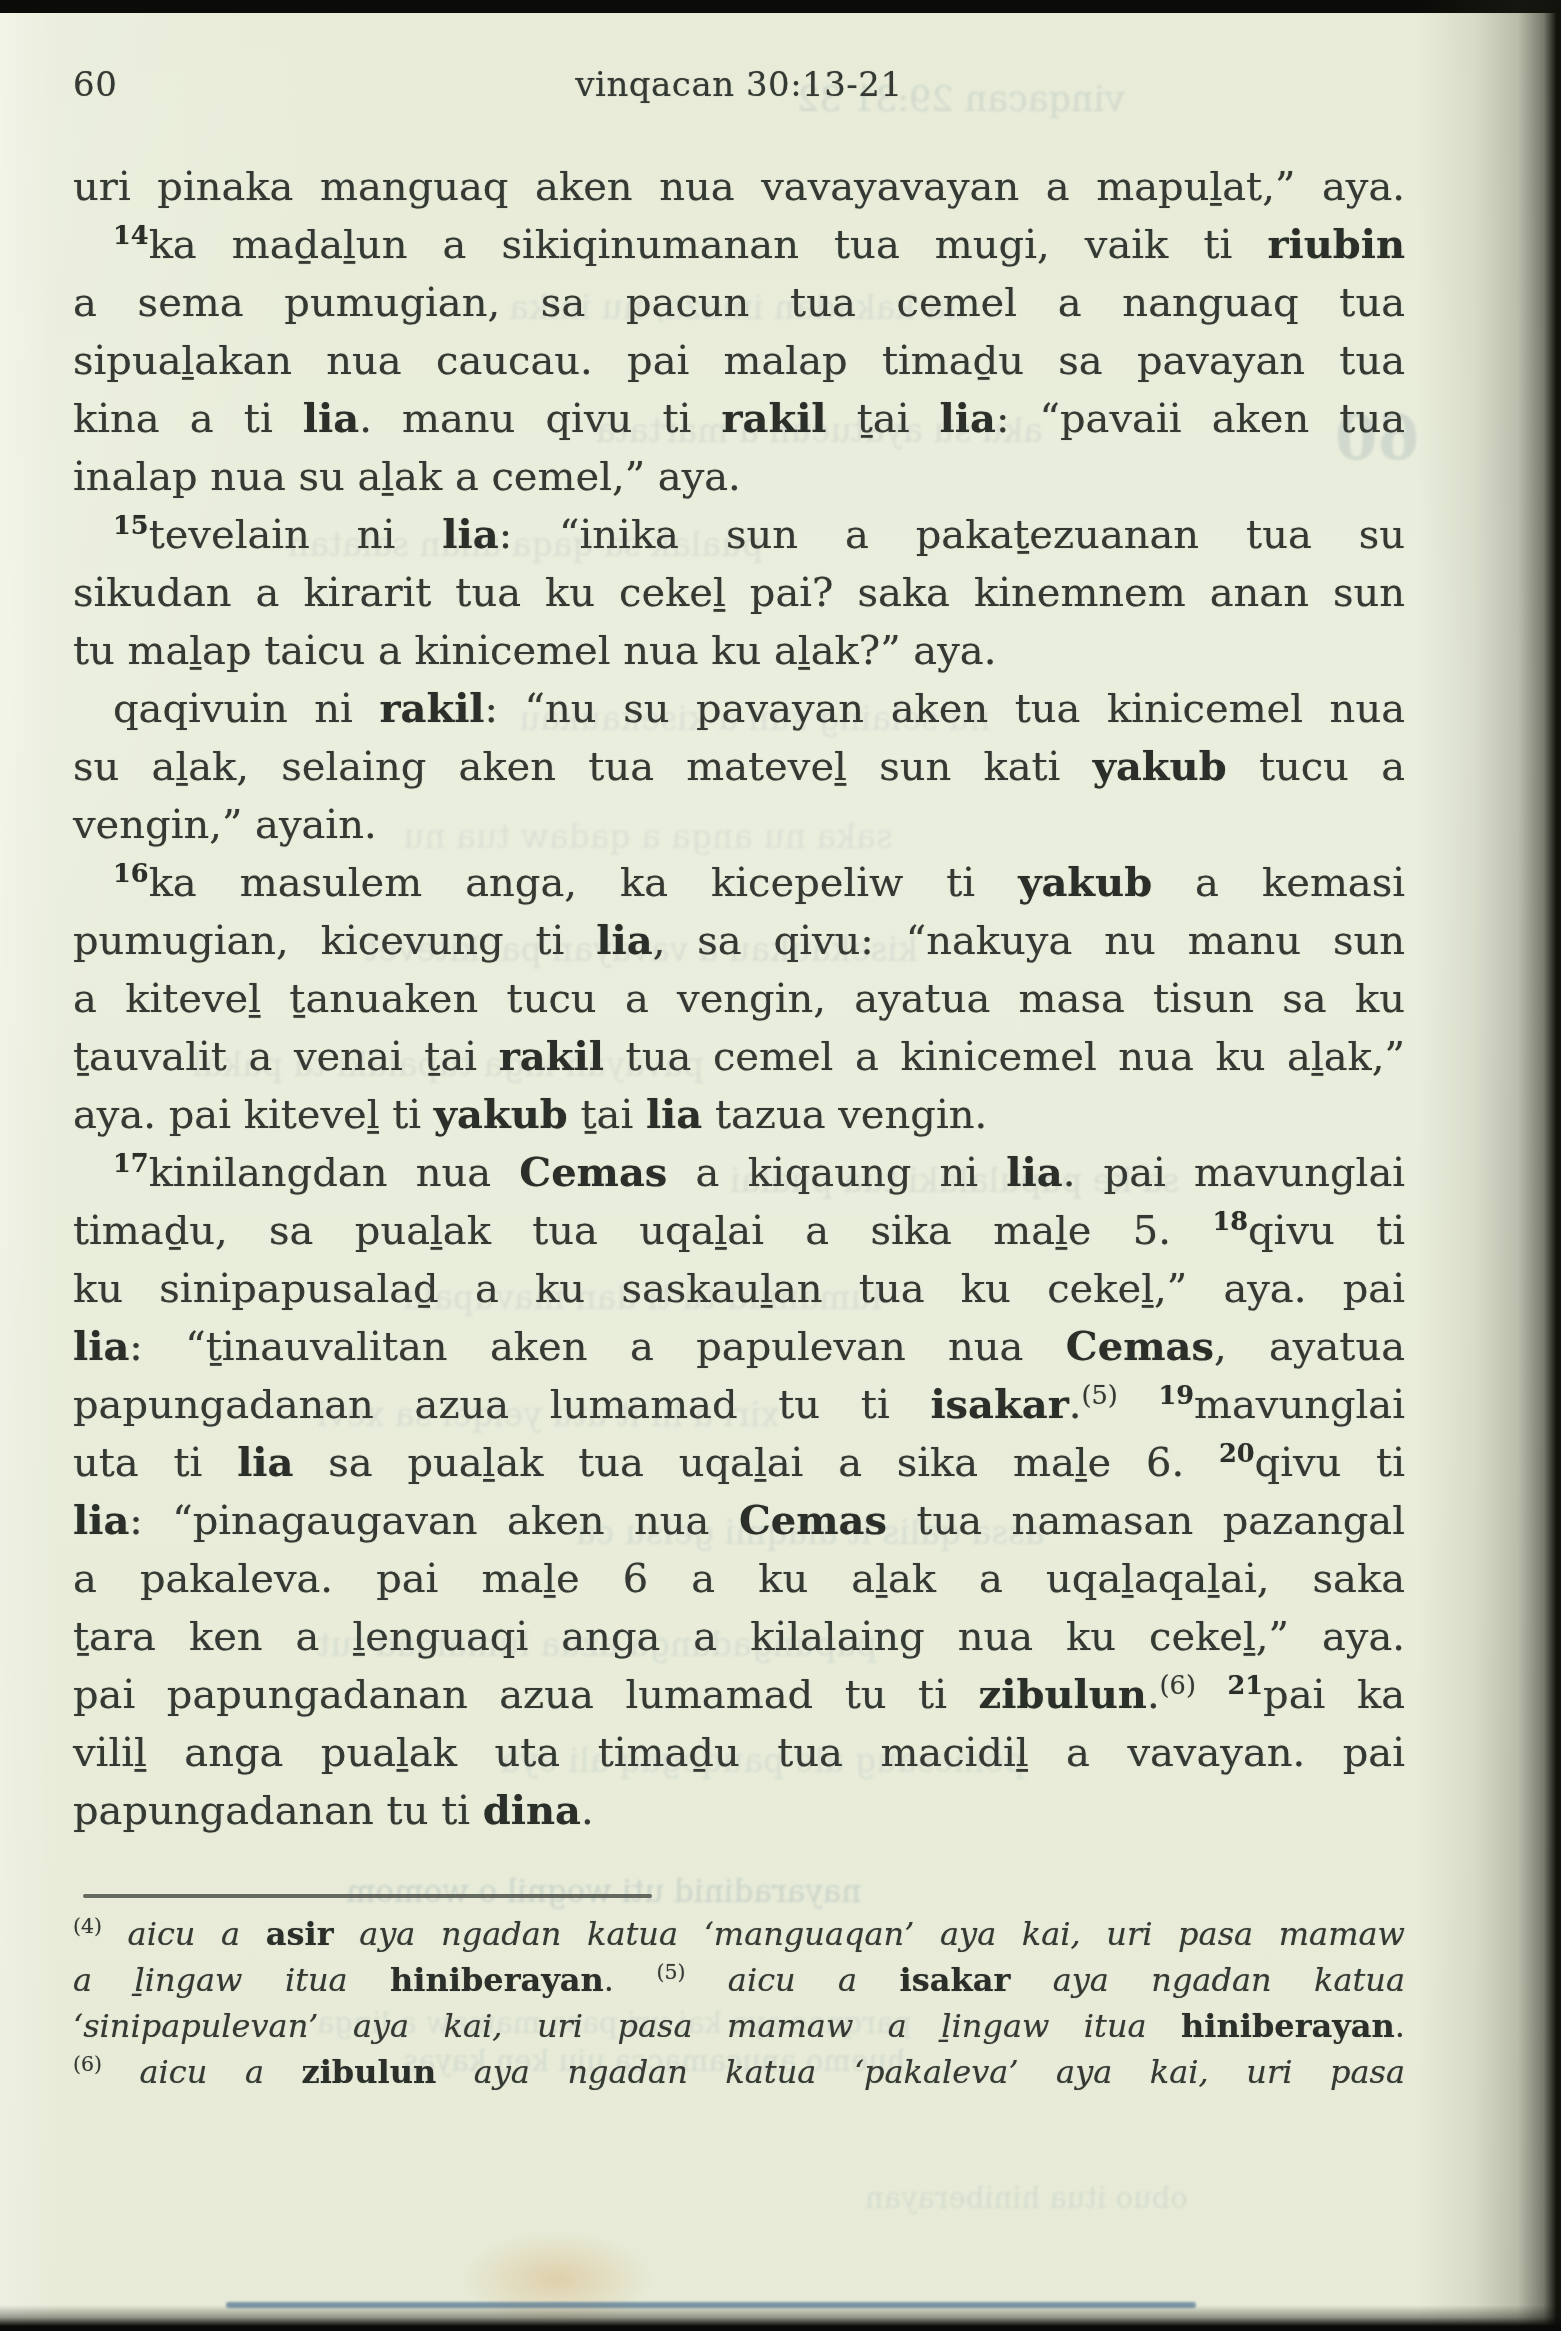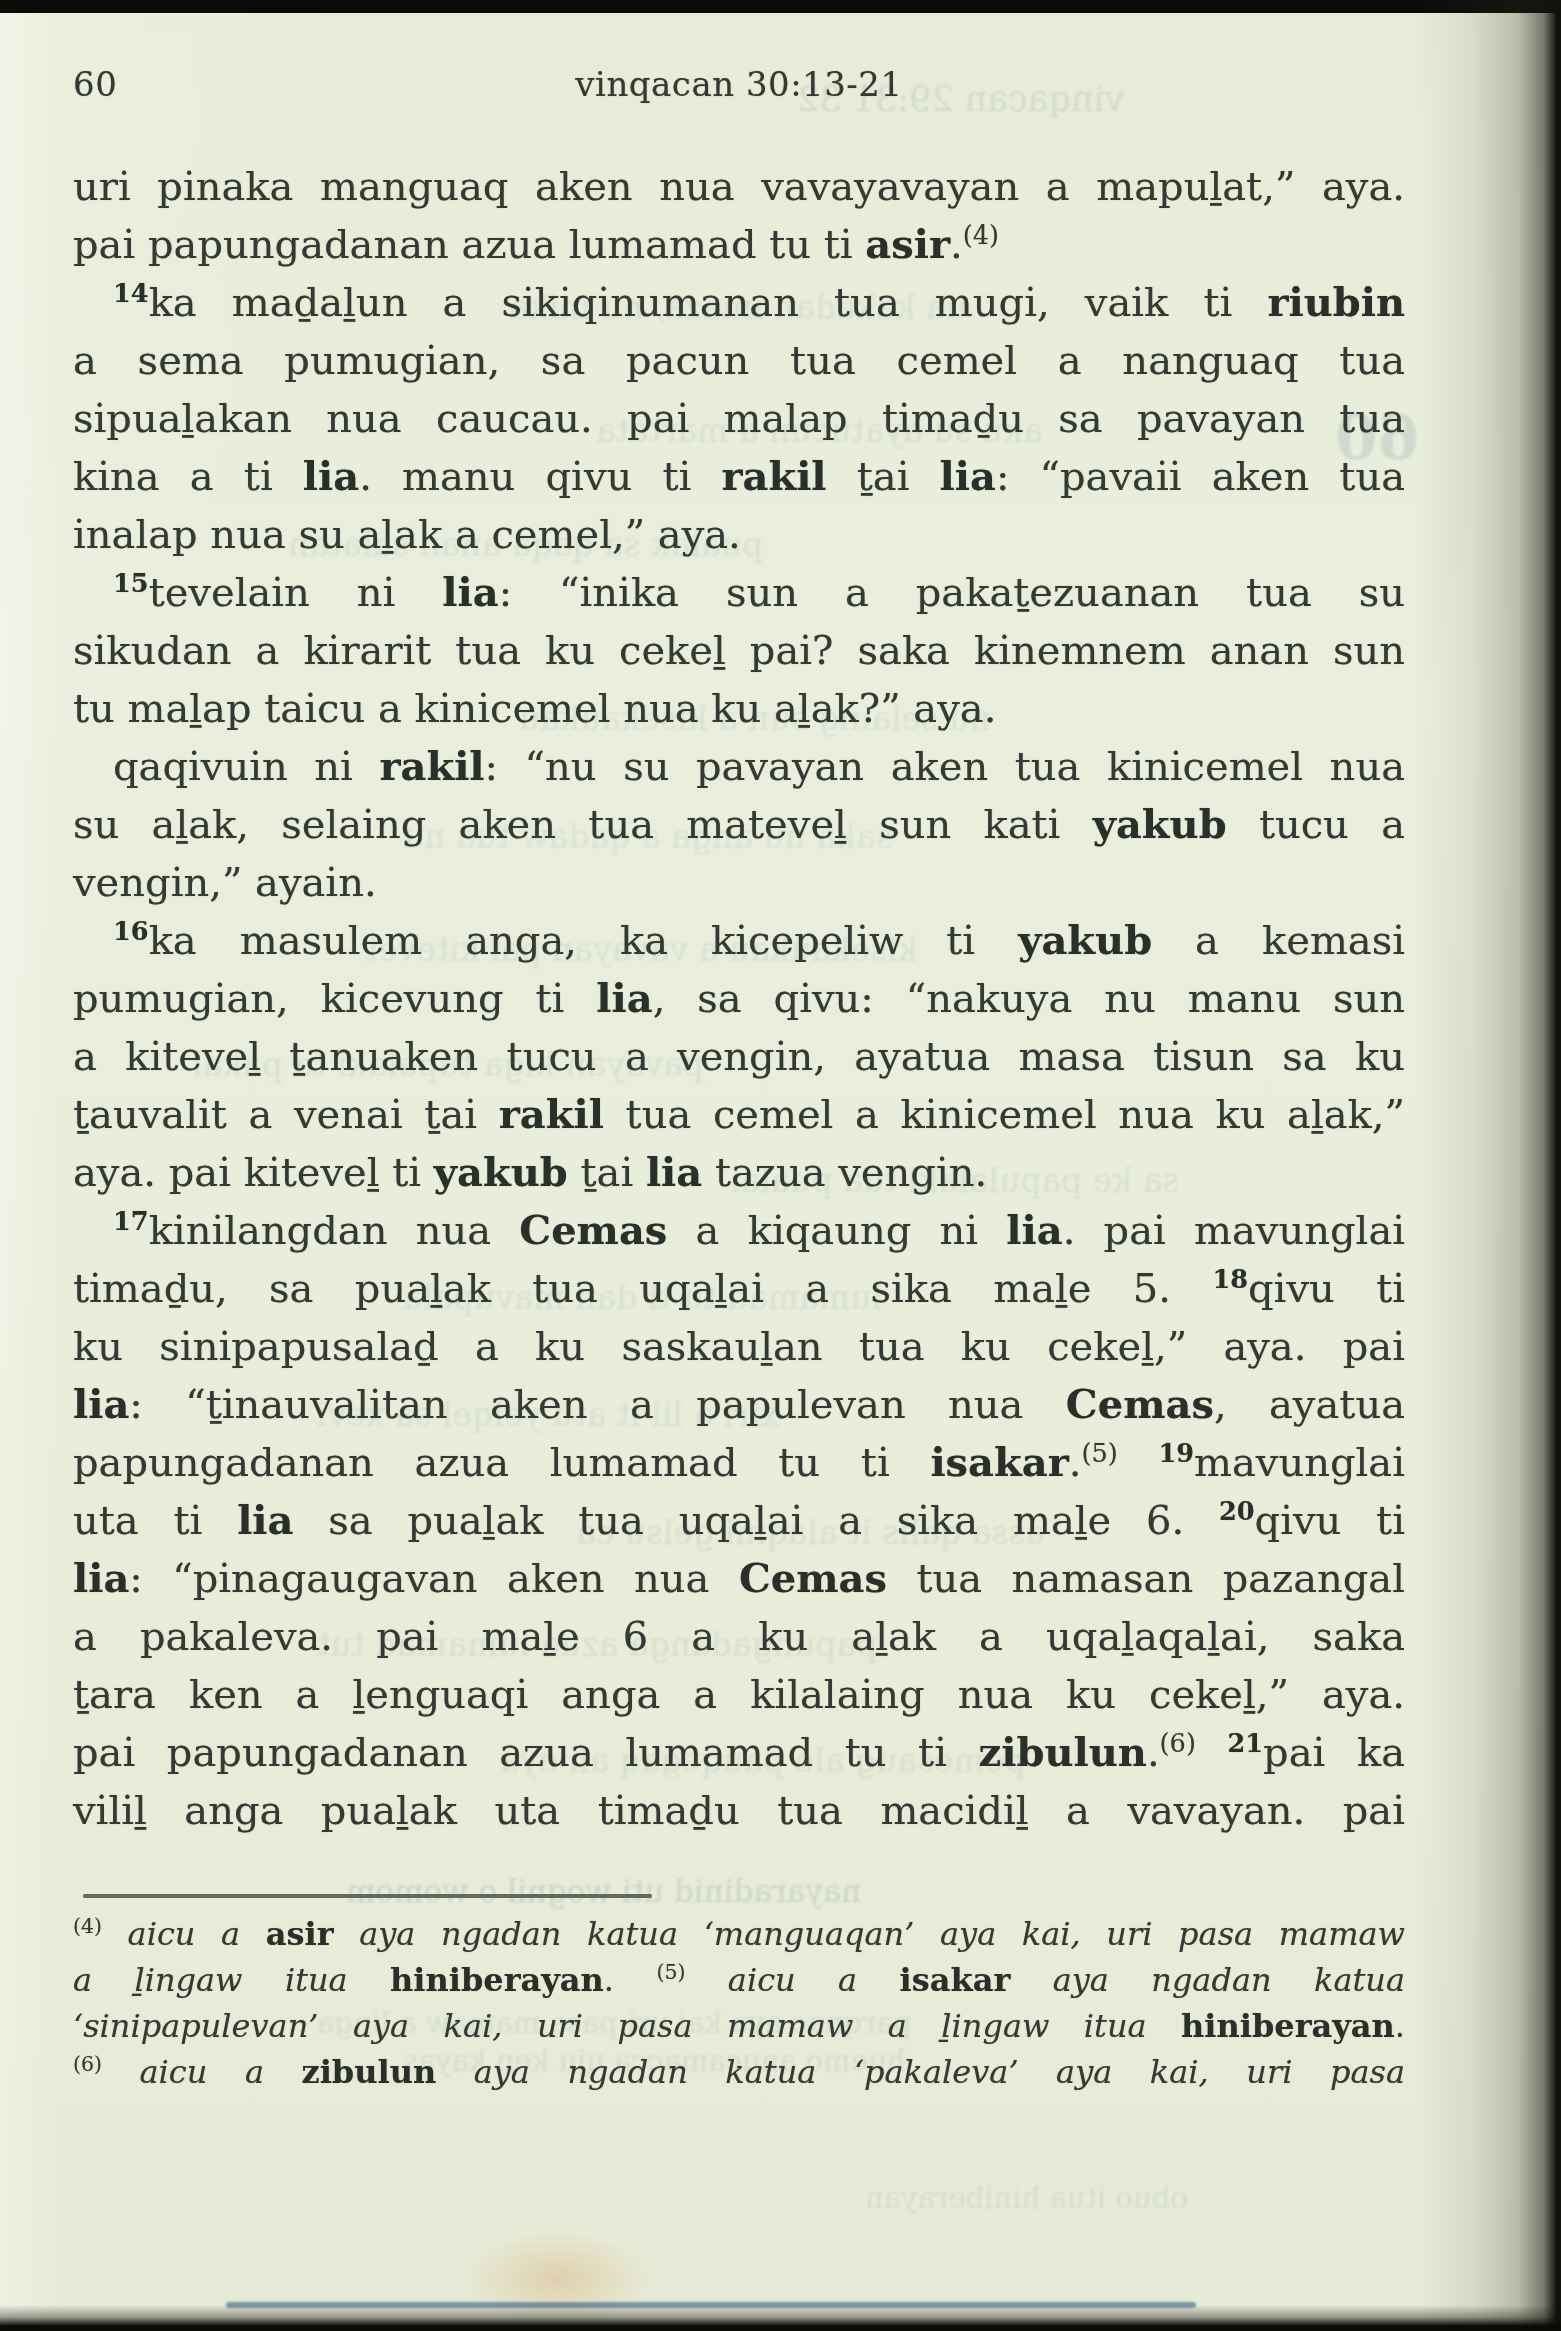--- a/index.html
+++ b/index.html
@@ -78,21 +78,20 @@
       <div class="ghost" style="left: 865px; top: 2181px; font-size: 29px; opacity: 0.16;">obuo itua hiniberayan</div>
     </div>
 
   <div class="header">
     <span class="pageno">60</span>
     <span class="runhead">vinqacan 30:13-21</span>
   </div>
 
   <div id="body-lines">
       <div class="bl j"><span>uri pinaka manguaq aken nua vavayavayan a mapuḻat,” aya.</span></div>
-      <div class="bl"><span>pai papungadanan azua lumamad tu ti </span><span class="b">asir</span><span>.</span><span class="sup">(4)</span></div>
       <div class="bl j ind"><span class="b sup">14</span><span>ka maḏaḻun a sikiqinumanan tua mugi, vaik ti </span><span class="b">riubin</span></div>
       <div class="bl j"><span>a sema pumugian, sa pacun tua cemel a nanguaq tua</span></div>
       <div class="bl j"><span>sipuaḻakan nua caucau.  pai malap timaḏu sa pavayan tua</span></div>
       <div class="bl j"><span>kina a ti </span><span class="b">lia</span><span>.  manu qivu ti </span><span class="b">rakil</span><span> ṯai </span><span class="b">lia</span><span>: “pavaii aken tua</span></div>
       <div class="bl"><span>inalap nua su aḻak a cemel,” aya.</span></div>
       <div class="bl j ind"><span class="b sup">15</span><span>tevelain ni </span><span class="b">lia</span><span>: “inika sun a pakaṯezuanan tua su</span></div>
       <div class="bl j"><span>sikudan a kirarit tua ku cekeḻ pai? saka kinemnem anan sun</span></div>
       <div class="bl"><span>tu maḻap taicu a kinicemel nua ku aḻak?” aya.</span></div>
       <div class="bl j ind"><span>qaqivuin ni </span><span class="b">rakil</span><span>: “nu su pavayan aken tua kinicemel nua</span></div>
       <div class="bl j"><span>su aḻak, selaing aken tua mateveḻ sun kati </span><span class="b">yakub</span><span> tucu a</span></div>
@@ -106,20 +105,21 @@
       <div class="bl j"><span>timaḏu, sa puaḻak tua uqaḻai a sika maḻe 5.  </span><span class="b sup">18</span><span>qivu ti</span></div>
       <div class="bl j"><span>ku sinipapusalaḏ a ku saskauḻan tua ku cekeḻ,” aya.  pai</span></div>
       <div class="bl j"><span class="b">lia</span><span>: “ṯinauvalitan aken a papulevan nua </span><span class="b">Cemas</span><span>, ayatua</span></div>
       <div class="bl j"><span>papungadanan azua lumamad tu ti </span><span class="b">isakar</span><span>.</span><span class="sup">(5)</span><span> </span><span class="b sup">19</span><span>mavunglai</span></div>
       <div class="bl j"><span>uta ti </span><span class="b">lia</span><span> sa puaḻak tua uqaḻai a sika maḻe 6.  </span><span class="b sup">20</span><span>qivu ti</span></div>
       <div class="bl j"><span class="b">lia</span><span>: “pinagaugavan aken nua </span><span class="b">Cemas</span><span> tua namasan pazangal</span></div>
       <div class="bl j"><span>a pakaleva.   pai maḻe 6 a ku aḻak a uqaḻaqaḻai, saka</span></div>
       <div class="bl j"><span>ṯara ken a ḻenguaqi anga a kilalaing nua ku cekeḻ,” aya.</span></div>
       <div class="bl j"><span>pai papungadanan azua lumamad tu ti </span><span class="b">zibulun</span><span>.</span><span class="sup">(6)</span><span> </span><span class="b sup">21</span><span>pai ka</span></div>
       <div class="bl j"><span>viliḻ anga puaḻak uta timaḏu tua macidiḻ a vavayan.  pai</span></div>
+      <div class="bl"><span>papungadanan tu ti </span><span class="b">dina</span><span>.</span></div>
     </div>
 
   <div class="fnrule"></div>
 
   <div id="footnote-lines">
       <div class="fl j"><span class="sup rm">(4)</span><span> aicu a </span><span class="b rm">asir</span><span> aya ngadan katua ‘manguaqan’ aya kai, uri pasa mamaw</span></div>
       <div class="fl j"><span>a ḻingaw itua </span><span class="b rm">hiniberayan</span><span class="rm">.  </span><span class="sup rm">(5)</span><span> aicu a </span><span class="b rm">isakar</span><span> aya ngadan katua</span></div>
       <div class="fl j"><span>‘sinipapulevan’ aya kai, uri pasa mamaw a ḻingaw itua </span><span class="b rm">hiniberayan</span><span class="rm">.</span></div>
       <div class="fl j"><span class="sup rm">(6)</span><span> aicu a </span><span class="b rm">zibulun</span><span> aya ngadan katua ‘pakaleva’ aya kai, uri pasa</span></div>
     </div>

